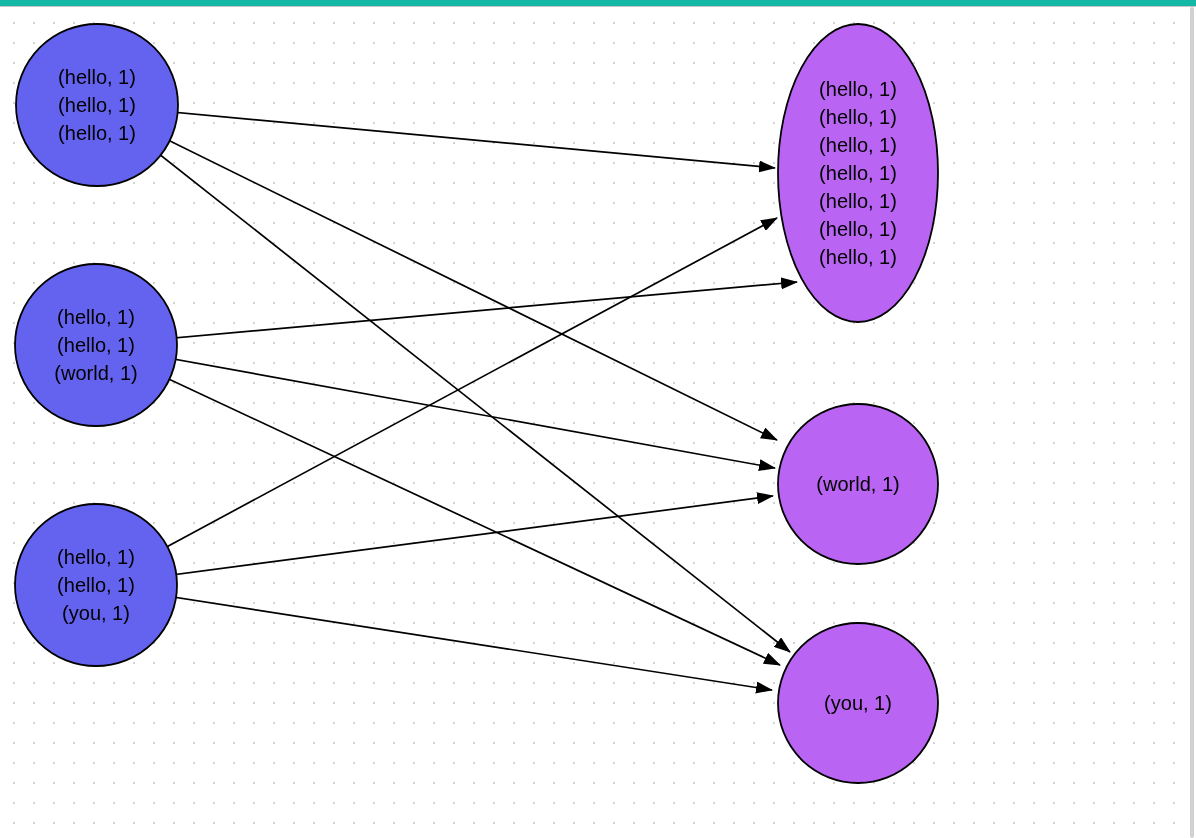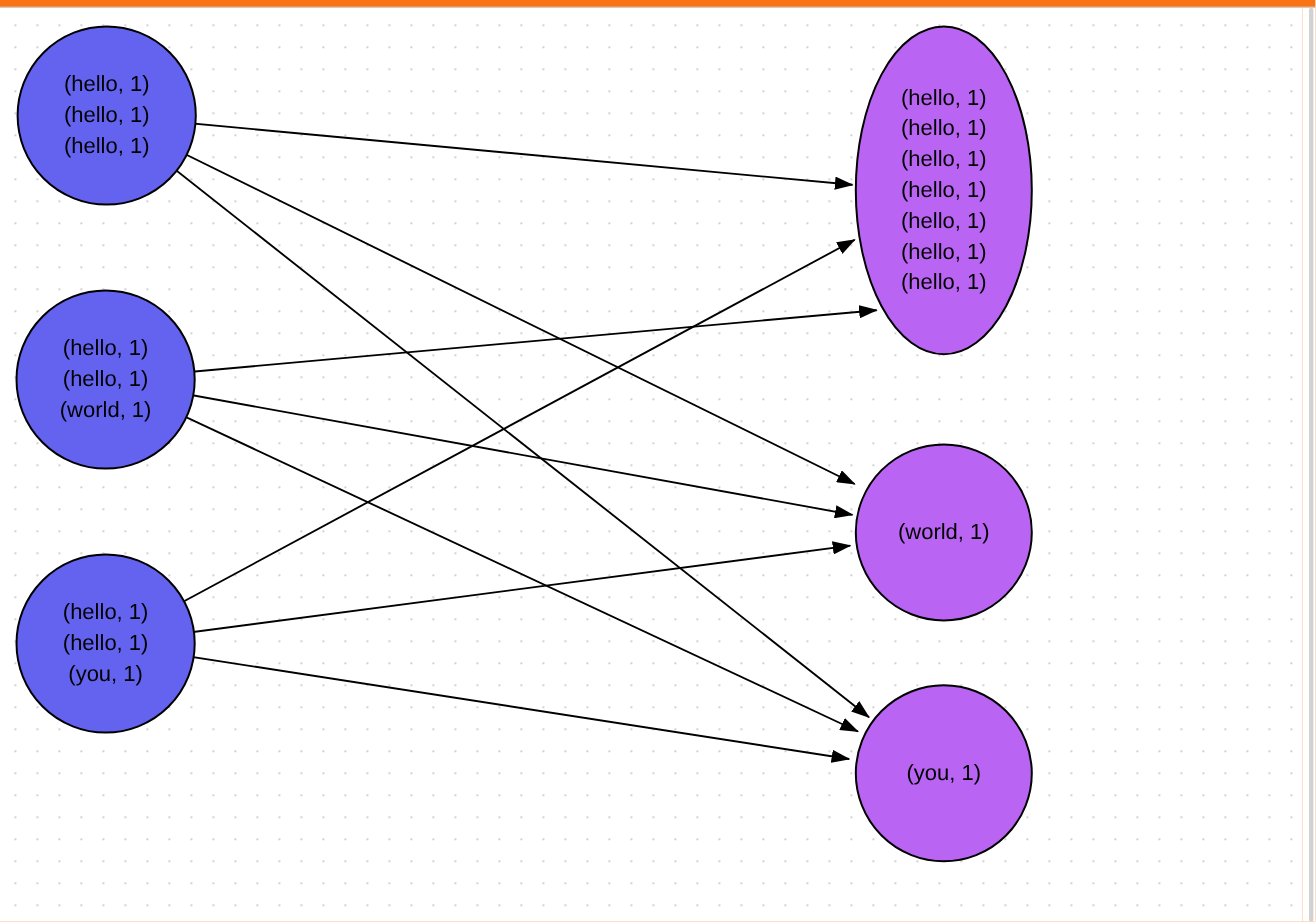--- a/index.html
+++ b/index.html
@@ -8,21 +8,21 @@
     width: 1196px;
     height: 838px;
     overflow: hidden;
     background: #ffffff;
     font-family: "Liberation Sans", sans-serif;
   }
   .page {
     position: relative;
     width: 1196px;
     height: 838px;
-    background: #f97316;
+    background: #14b8a6;
   }
   .top-edge {
     position: absolute;
     left: 0;
     top: 6px;
     width: 1196px;
     height: 1px;
     background: #c6c6c6;
   }
   .canvas {

